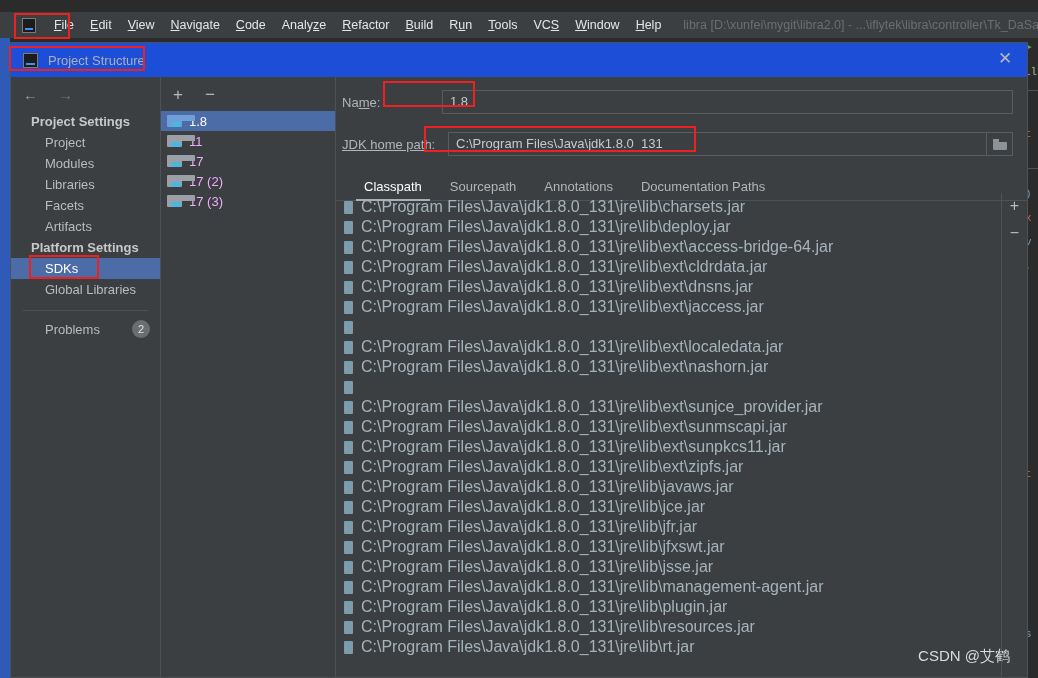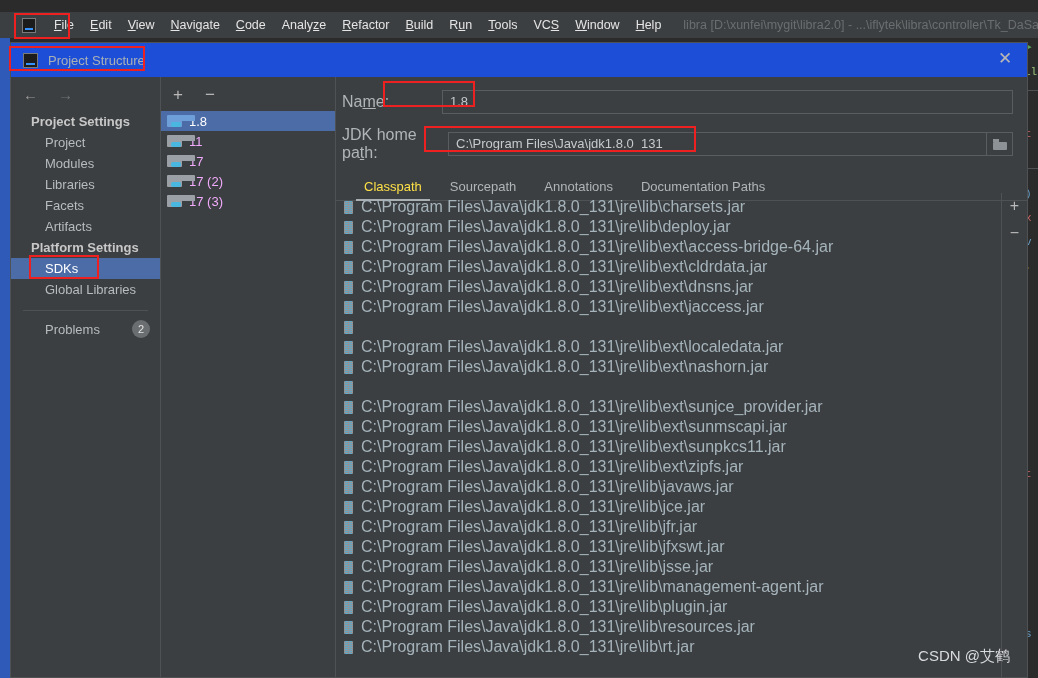--- a/index.html
+++ b/index.html
@@ -123,23 +123,23 @@
   .folder-ico .jav {
     position: absolute; left: 4px; bottom: 0px; width: 10px; height: 5px;
     background: #4ab7e0; border-radius: 2px;
   }
   .sdk-row.selected .folder-ico .body, .sdk-row.selected .folder-ico .tab { background: #6f9fd8; }
 
   
   .detail { flex: 1; position: relative; background: #3c3f41; }
 
   .field-row { display: flex; align-items: center; height: 26px; margin: 12px 0 0 0; padding: 0 14px 0 6px; }
-  .field-label { color: #b0b5b8; font-size: 16px; width: 100px; flex: 0 0 100px; }
+  .field-label { color: #b0b5b8; font-size: 13px; width: 100px; flex: 0 0 100px; }
   .field-label u { text-decoration: underline; }
-  .field-label.wide { width: 106px; flex: 0 0 106px; }
+  .field-label.wide { width: 106px; flex: 0 0 106px; text-decoration: underline; }
   .text-input {
     flex: 1; height: 24px; background: #3c3f41; border: 1px solid #5a5d5f;
     color: #c6cacc; font-size: 13px; padding: 0 7px; line-height: 22px;
     font-family: "Liberation Sans", sans-serif;
   }
   .browse-btn {
     width: 26px; height: 24px; border: 1px solid #5a5d5f; border-left: none;
     display: flex; align-items: center; justify-content: center; cursor: pointer;
     background: #3c3f41;
   }
@@ -147,21 +147,21 @@
   .browse-ico .b { position: absolute; left:0; bottom:0; width:14px; height:8px; background:#8d9296; border-radius:1px;}
   .browse-ico .t { position: absolute; left:0; top:0; width:6px; height:3px; background:#8d9296; }
 
   .tabs {
     display: flex; align-items: flex-end; height: 28px; margin: 16px 0 0 0; padding-left: 14px;
     border-bottom: 1px solid #4f5254;
   }
   .tab {
     color: #b0b5b8; font-size: 13px; padding: 0 14px 6px 14px; cursor: pointer; position: relative;
   }
-  .tab.active { color: #fde047; }
+  .tab.active { color: #ffffff; }
   .tab.active::after {
     content: ""; position: absolute; left: 6px; right: 6px; bottom: -1px; height: 2px; background: #a9b0b4;
   }
 
   .jar-area { position: absolute; left: 0; right: 0; top: 116px; bottom: 0; display: flex; }
   .jar-list { flex: 1; overflow: hidden; padding-top: 4px; }
   .jar-row {
     display: flex; align-items: center; height: 20px; padding-left: 8px;
     color: #a5b3bb; font-size: 16px; white-space: nowrap;
   }

